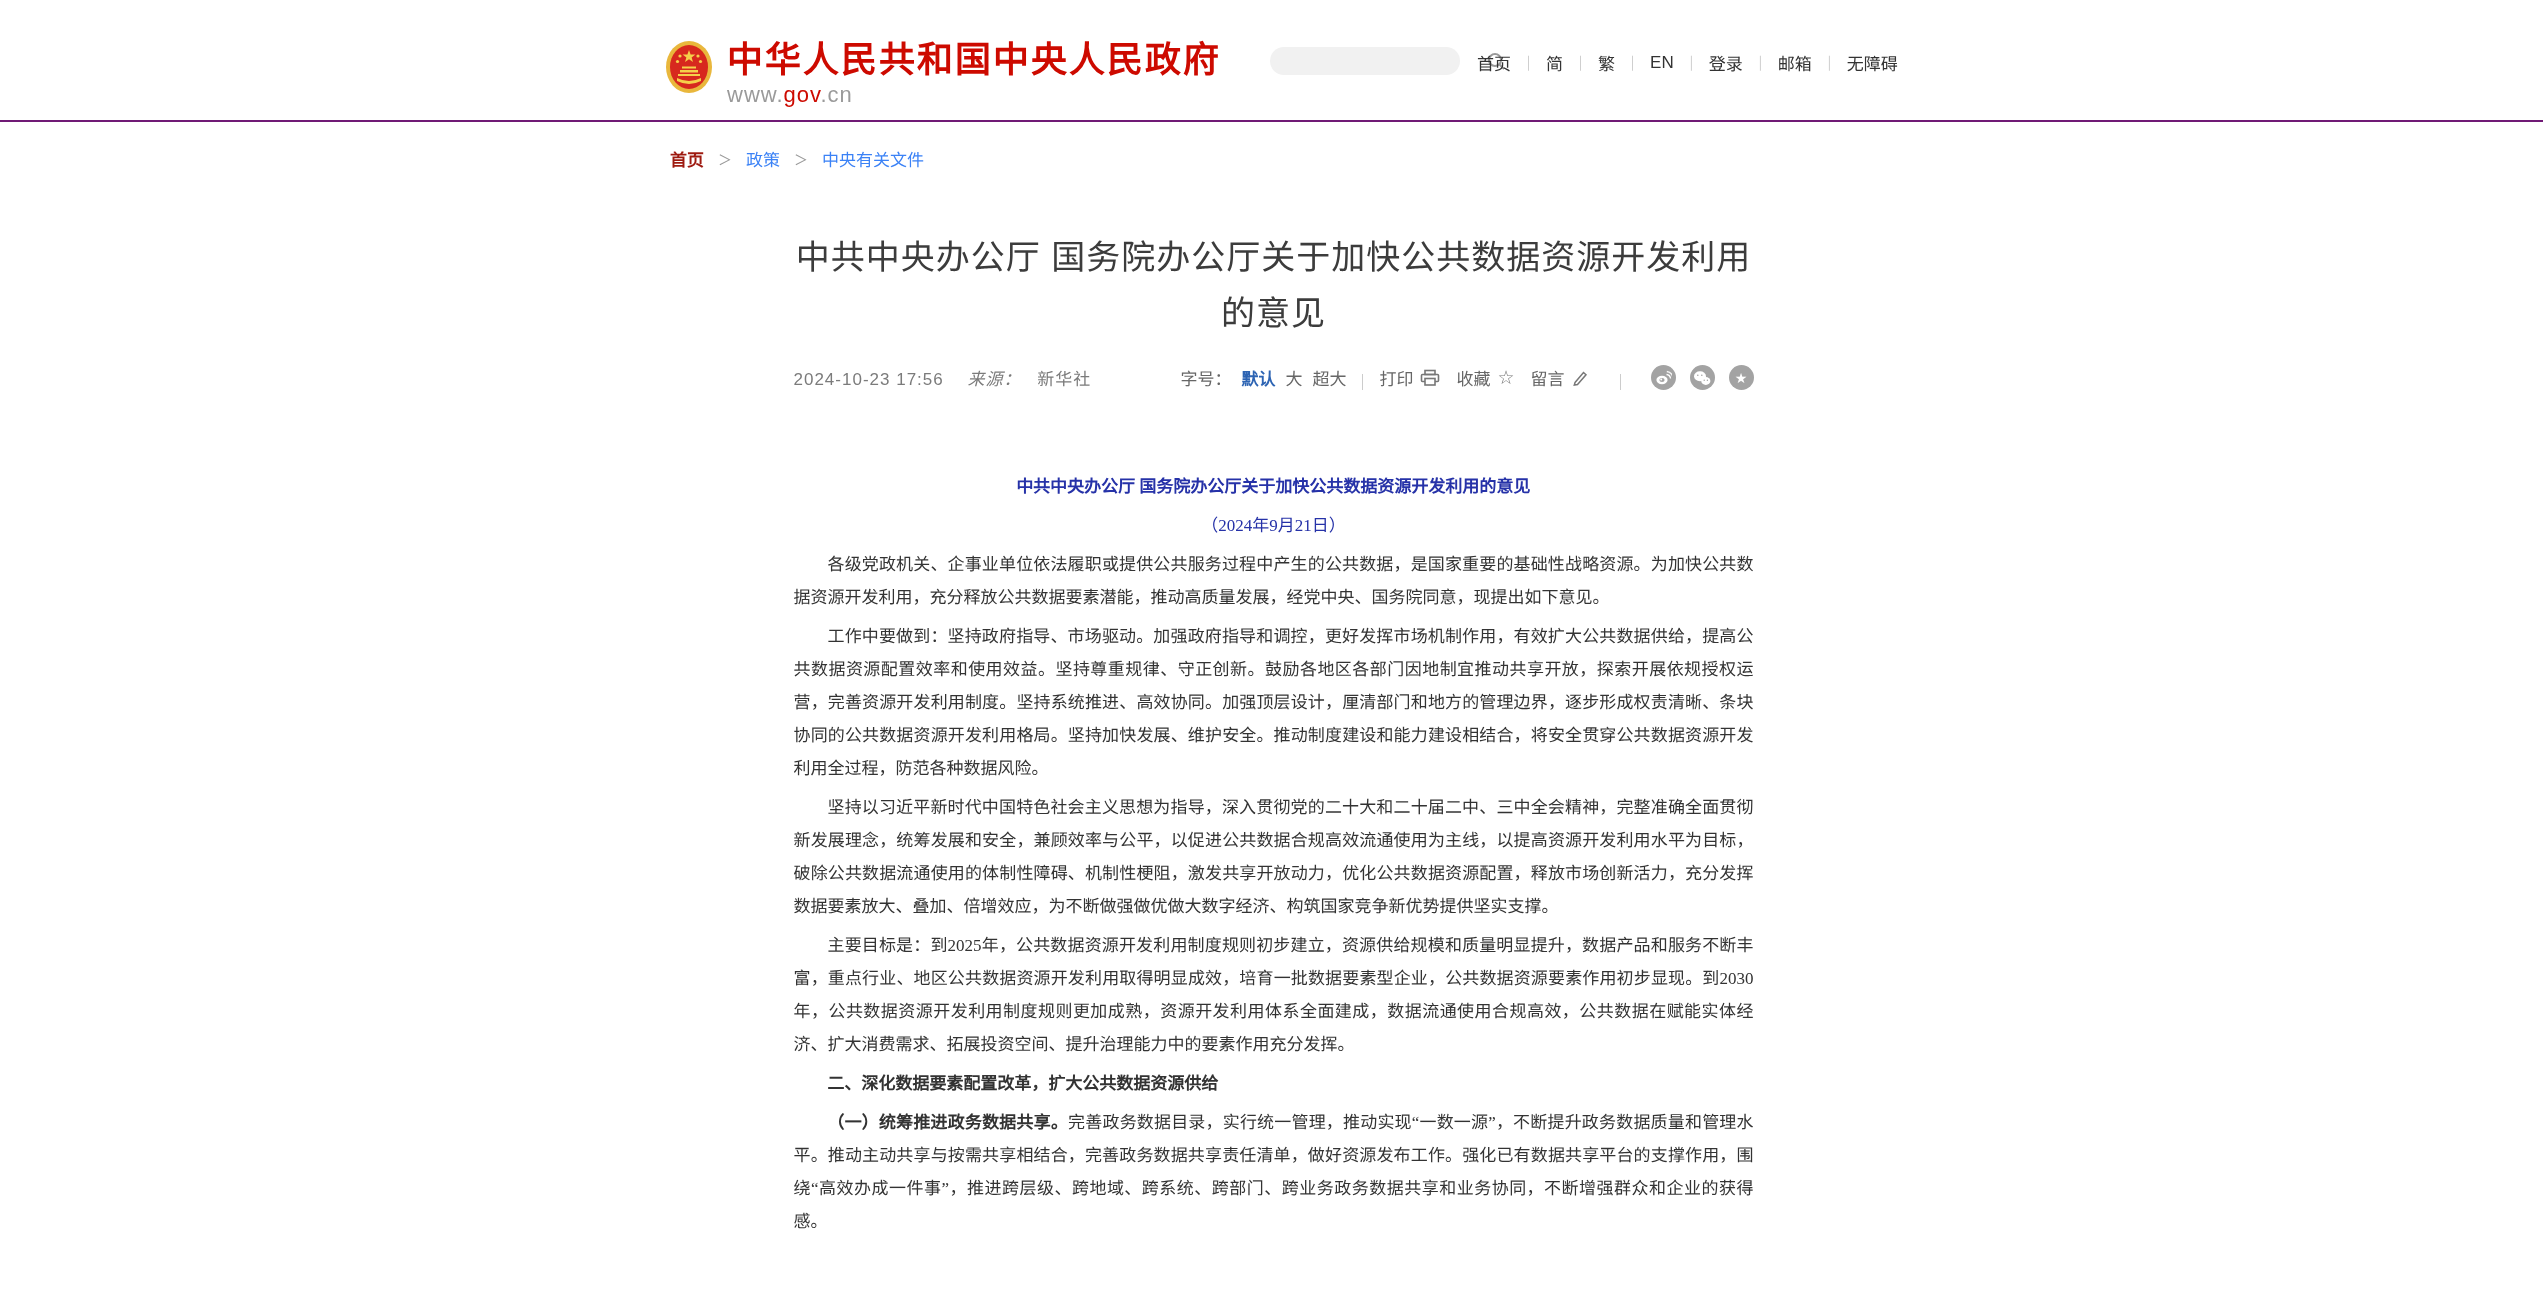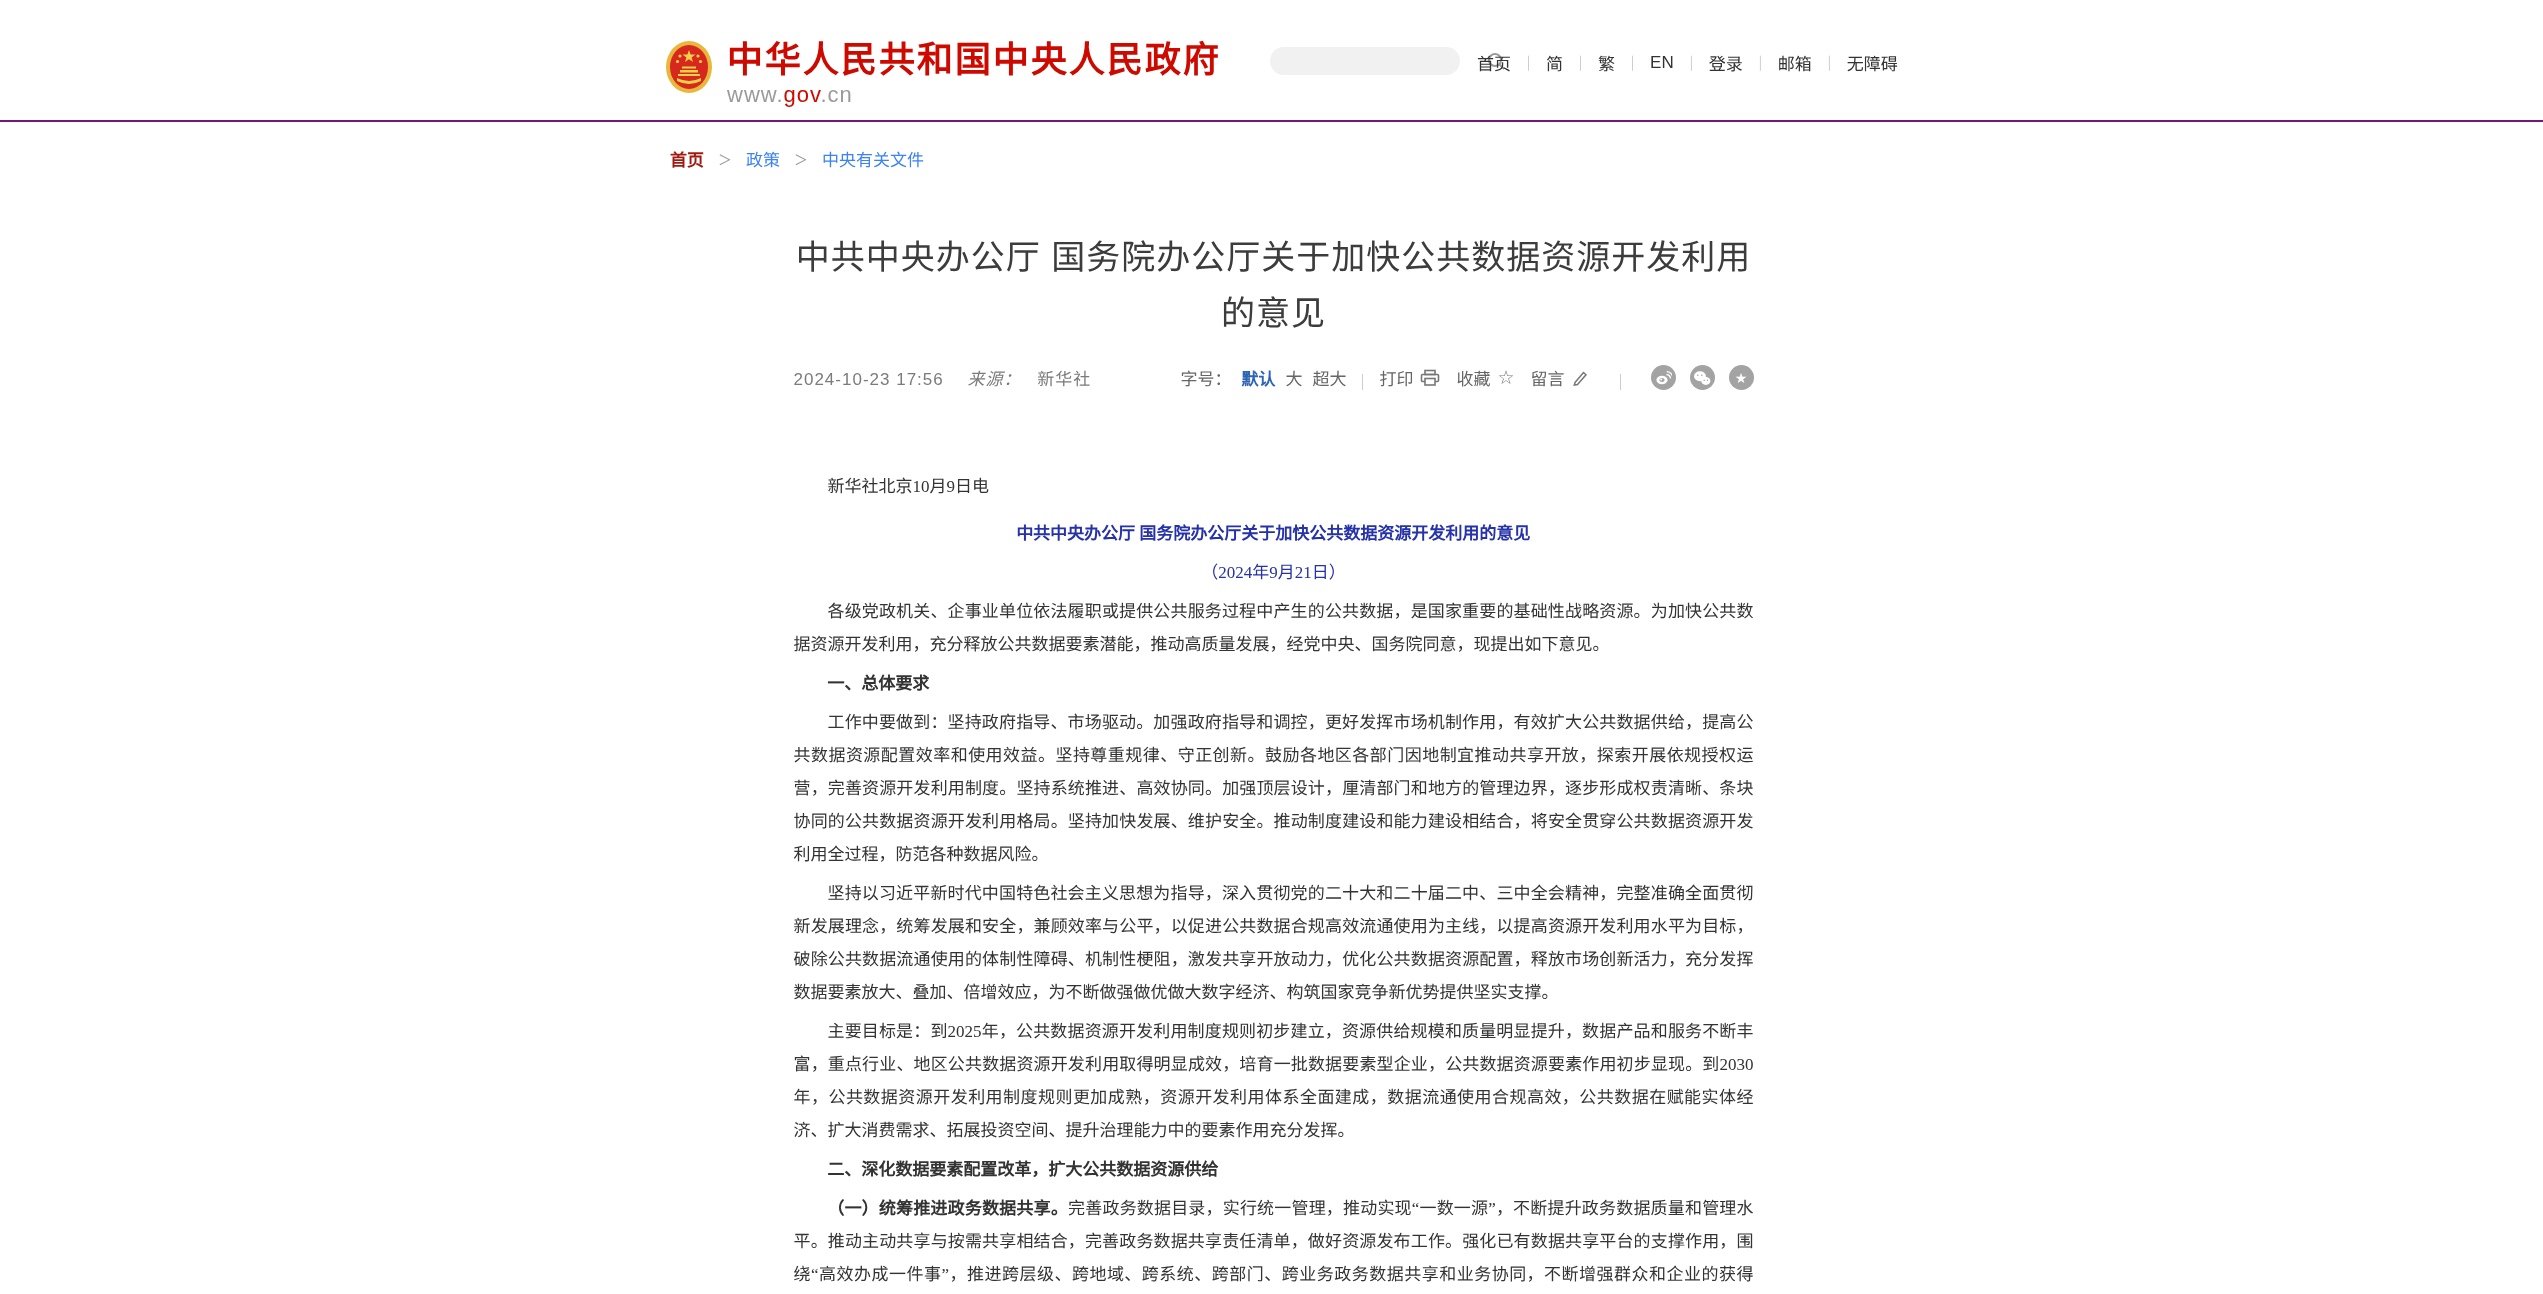--- a/index.html
+++ b/index.html
@@ -176,25 +176,23 @@
             </svg>
           </span>
           <span class="share-btn">
             <span class="star-white">★</span>
           </span>
         </span>
       </div>
     </div>
 
     <div class="article-body">
-        <p class="indent">新华社北京10月9日电</p>
         <p class="center-bold">中共中央办公厅 国务院办公厅关于加快公共数据资源开发利用的意见</p>
         <p class="center-sub">（2024年9月21日）</p>
         <p class="indent">各级党政机关、企事业单位依法履职或提供公共服务过程中产生的公共数据，是国家重要的基础性战略资源。为加快公共数据资源开发利用，充分释放公共数据要素潜能，推动高质量发展，经党中央、国务院同意，现提出如下意见。</p>
-        <p class="heading">一、总体要求</p>
         <p class="indent">工作中要做到：坚持政府指导、市场驱动。加强政府指导和调控，更好发挥市场机制作用，有效扩大公共数据供给，提高公共数据资源配置效率和使用效益。坚持尊重规律、守正创新。鼓励各地区各部门因地制宜推动共享开放，探索开展依规授权运营，完善资源开发利用制度。坚持系统推进、高效协同。加强顶层设计，厘清部门和地方的管理边界，逐步形成权责清晰、条块协同的公共数据资源开发利用格局。坚持加快发展、维护安全。推动制度建设和能力建设相结合，将安全贯穿公共数据资源开发利用全过程，防范各种数据风险。</p>
         <p class="indent">坚持以习近平新时代中国特色社会主义思想为指导，深入贯彻党的二十大和二十届二中、三中全会精神，完整准确全面贯彻新发展理念，统筹发展和安全，兼顾效率与公平，以促进公共数据合规高效流通使用为主线，以提高资源开发利用水平为目标，破除公共数据流通使用的体制性障碍、机制性梗阻，激发共享开放动力，优化公共数据资源配置，释放市场创新活力，充分发挥数据要素放大、叠加、倍增效应，为不断做强做优做大数字经济、构筑国家竞争新优势提供坚实支撑。</p>
         <p class="indent">主要目标是：到2025年，公共数据资源开发利用制度规则初步建立，资源供给规模和质量明显提升，数据产品和服务不断丰富，重点行业、地区公共数据资源开发利用取得明显成效，培育一批数据要素型企业，公共数据资源要素作用初步显现。到2030年，公共数据资源开发利用制度规则更加成熟，资源开发利用体系全面建成，数据流通使用合规高效，公共数据在赋能实体经济、扩大消费需求、拓展投资空间、提升治理能力中的要素作用充分发挥。</p>
         <p class="heading">二、深化数据要素配置改革，扩大公共数据资源供给</p>
         <p class="indent"><span class="lead">（一）统筹推进政务数据共享。</span>完善政务数据目录，实行统一管理，推动实现“一数一源”，不断提升政务数据质量和管理水平。推动主动共享与按需共享相结合，完善政务数据共享责任清单，做好资源发布工作。强化已有数据共享平台的支撑作用，围绕“高效办成一件事”，推进跨层级、跨地域、跨系统、跨部门、跨业务政务数据共享和业务协同，不断增强群众和企业的获得感。</p>
       </div>
   </div>
 </div>
 
 </body></html>

